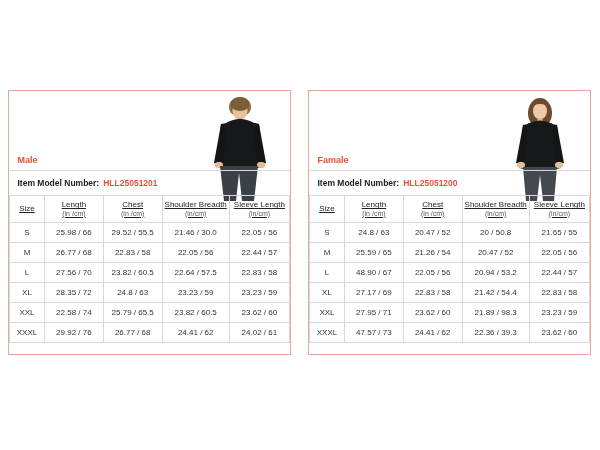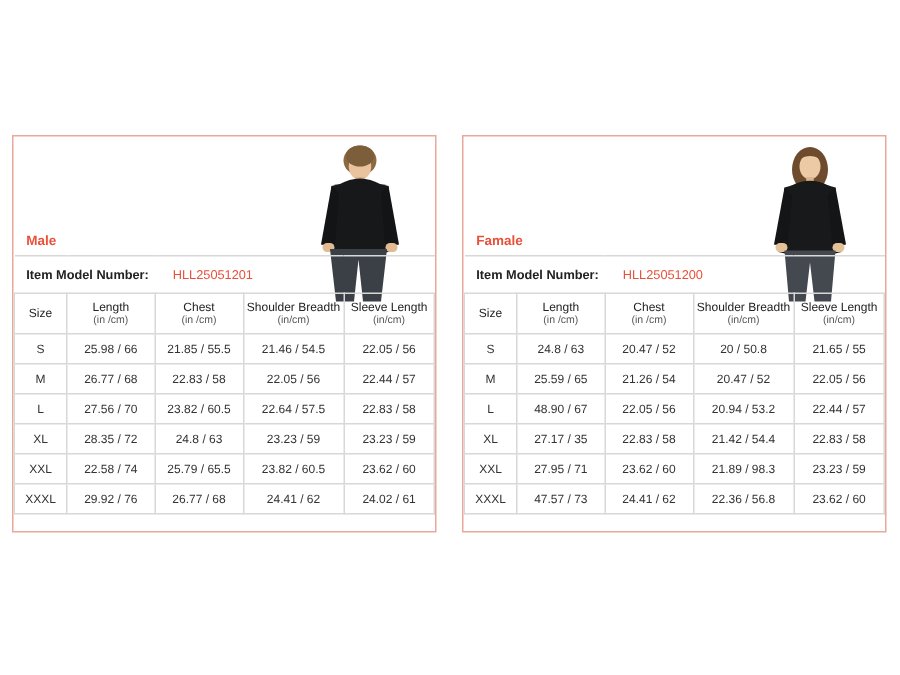--- a/index.html
+++ b/index.html
@@ -75,29 +75,30 @@
     border-bottom: 1px solid #d8d8d8;
     height: 24px;
     text-align: left;
     padding-left: 8px;
     font-size: 8.5px;
     color: #222222;
     font-weight: bold;
   }
   .model-row .model-num {
     color: #e8503a;
-    font-weight: normal;
-    margin-left: 16px;
+    font-weight: bold;
+    margin-left: 4px;
   }
   .hdr td {
     height: 26px;
     font-size: 8px;
     color: #222222;
     line-height: 1.15;
     font-weight: normal;
+    text-decoration: underline;
   }
   .hdr .sub {
     display: block;
     font-size: 7px;
     color: #555555;
   }
   .size-cell {
     color: #e8503a;
     font-weight: bold;
   }
@@ -157,22 +158,22 @@
       <tr class="hdr">
         <td><span>Size</span></td>
         <td><span>Length</span><span class="sub">(in /cm)</span></td>
         <td><span>Chest</span><span class="sub">(in /cm)</span></td>
         <td><span>Shoulder Breadth</span><span class="sub">(in/cm)</span></td>
         <td><span>Sleeve Length</span><span class="sub">(in/cm)</span></td>
       </tr>
       <tr>
         <td class="size-cell">S</td>
         <td>25.98 / 66</td>
-        <td>21.85 / 55.5</td>
-        <td>21.46 / 54.5</td>
+        <td>29.52 / 55.5</td>
+        <td>21.46 / 30.0</td>
         <td>22.05 / 56</td>
       </tr>
       <tr>
         <td class="size-cell">M</td>
         <td>26.77 / 68</td>
         <td>22.83 / 58</td>
         <td>22.05 / 56</td>
         <td>22.44 / 57</td>
       </tr>
       <tr>
@@ -273,36 +274,36 @@
       </tr>
       <tr>
         <td class="size-cell">L</td>
         <td>48.90 / 67</td>
         <td>22.05 / 56</td>
         <td>20.94 / 53.2</td>
         <td>22.44 / 57</td>
       </tr>
       <tr>
         <td class="size-cell">XL</td>
-        <td>27.17 / 35</td>
+        <td>27.17 / 69</td>
         <td>22.83 / 58</td>
         <td>21.42 / 54.4</td>
         <td>22.83 / 58</td>
       </tr>
       <tr>
         <td class="size-cell">XXL</td>
         <td>27.95 / 71</td>
         <td>23.62 / 60</td>
         <td>21.89 / 98.3</td>
         <td>23.23 / 59</td>
       </tr>
       <tr>
         <td class="size-cell">XXXL</td>
         <td>47.57 / 73</td>
         <td>24.41 / 62</td>
-        <td>22.36 / 56.8</td>
+        <td>22.36 / 39.3</td>
         <td>23.62 / 60</td>
       </tr>
     </tbody>
       </table>
   </div>
 
 </div>
 
 </body></html>

